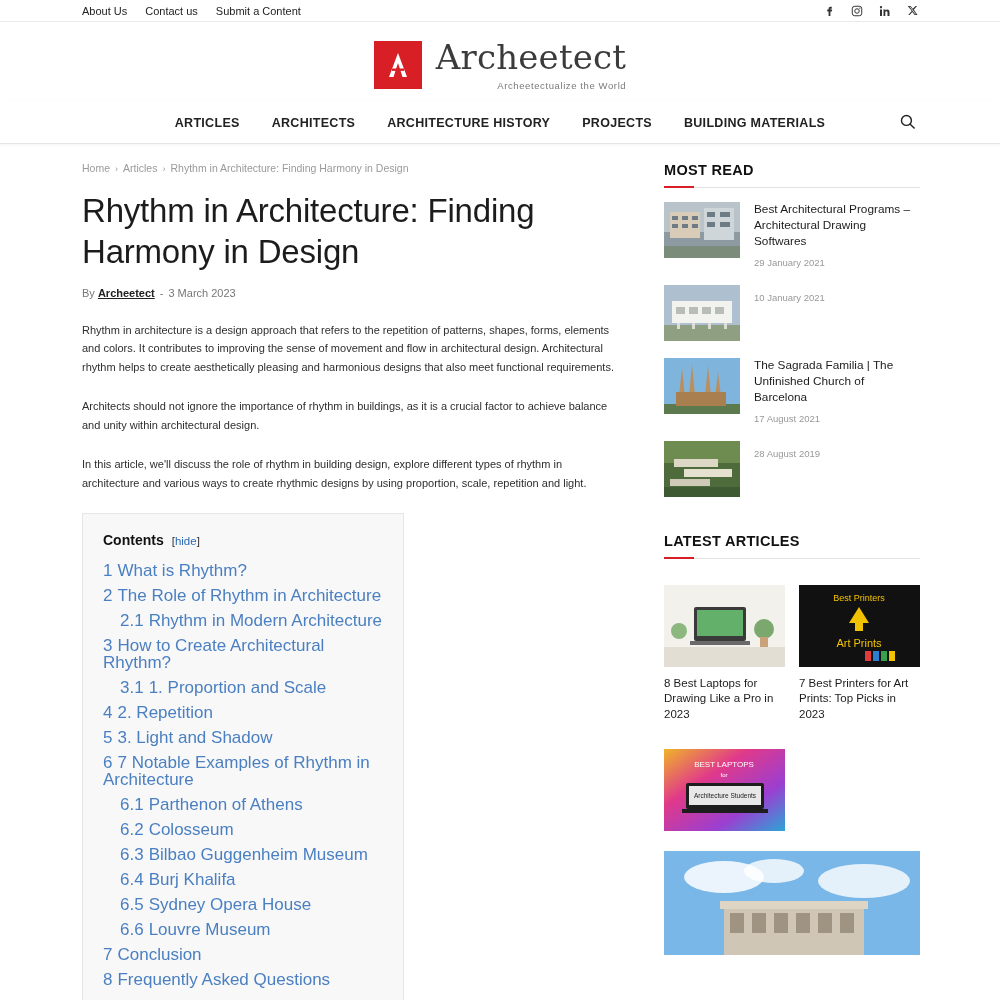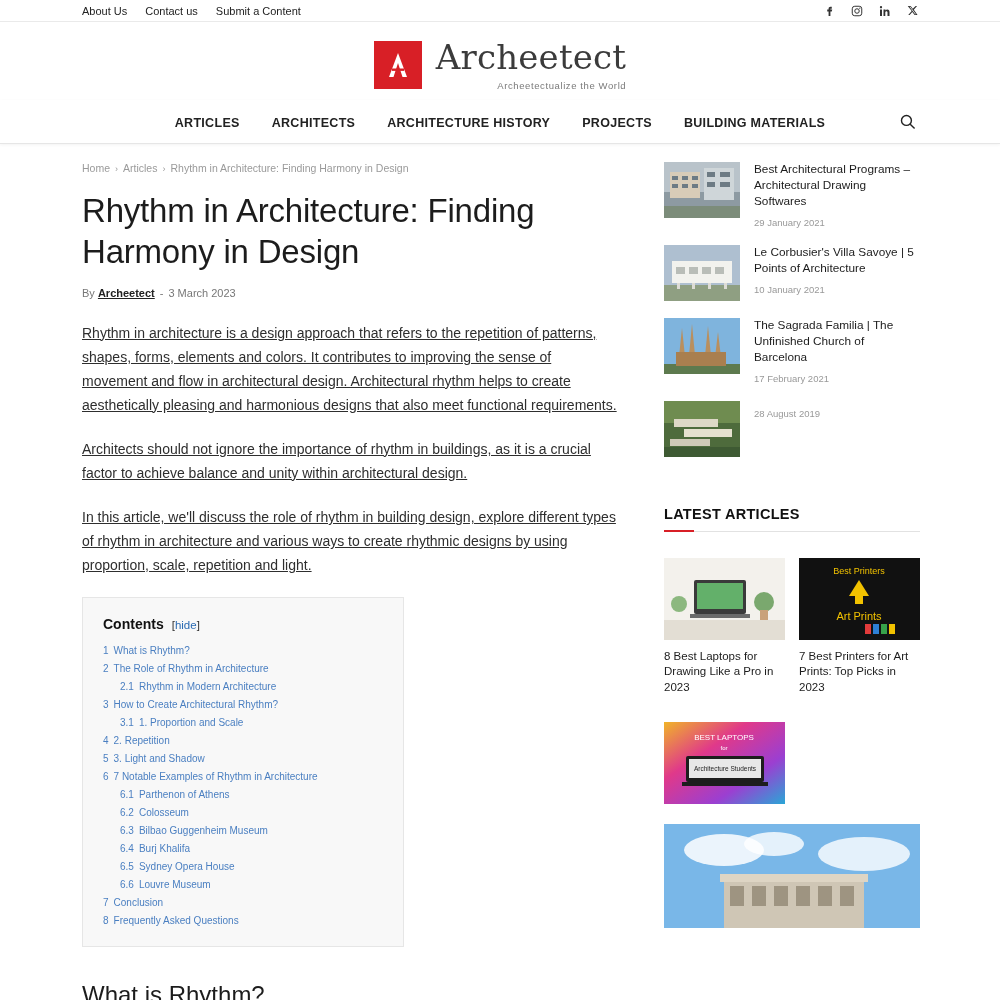--- a/index.html
+++ b/index.html
@@ -83,37 +83,37 @@
 
   h1.title {
     font-size:33px; line-height:1.25; margin:0 0 14px 0;
     font-weight:normal; color:#1c1c1c; letter-spacing:-.2px;
   }
   .byline { font-size:11px; color:#777; margin-bottom:22px; }
   .byline .author { color:#222; font-weight:bold; }
   .byline .dash { margin:0 5px; }
 
   .content p {
-    font-size:14px; line-height:1.72; color:#2e2e2e; margin:2px 0 20px 0;text-decoration:underline;
+    font-size:11px; line-height:1.72; color:#2e2e2e; margin:2px 0 20px 0;
   }
 
   
   .toc {
     border:1px solid #e6e6e6; background:#f8f8f8;
     padding:18px 20px 20px 20px;
     margin:14px 0 34px 0;
     width:322px;
   }
   .toc-head { font-size:14px; font-weight:bold; color:#111; margin-bottom:14px; }
   .toc-head .hide {
     font-weight:normal; font-size:11.5px; color:#333; margin-left:8px;
   }
   .toc-head .hide a { color:#2b6bb3; text-decoration:none; }
   .toc ul { list-style:none; margin:0; padding:0; }
-  .toc li { font-size:10px; line-height:1; margin-bottom:8px; }
+  .toc li { font-size:17px; line-height:1; margin-bottom:8px; }
   .toc li:last-child { margin-bottom:0; }
   .toc a { color:#4a7fc1; text-decoration:none; }
   .toc .num { color:#4a7fc1; margin-right:5px; }
   .toc .lvl2 { padding-left:17px; }
 
   h2.section { font-size:24px; font-weight:normal; color:#1c1c1c; margin:30px 0 0 0; }
 
   
   .side-head {
     font-size:14.5px; font-weight:bold; letter-spacing:.3px;
@@ -250,20 +250,21 @@
         <li><span class="num">7</span><a href="#">Conclusion</a></li>
         <li><span class="num">8</span><a href="#">Frequently Asked Questions</a></li>
       </ul>
     </div>
 
     <h2 class="section">What is Rhythm?</h2>
   </div>
 
   <div class="sidebar">
 
+    <div class="side-head">MOST READ</div>
 
     <div class="mr-item">
       <div class="mr-thumb">
         <svg class="ph" viewBox="0 0 76 56" preserveAspectRatio="none">
           <rect width="76" height="56" fill="#b9c3ca"></rect>
           <rect x="0" y="30" width="76" height="26" fill="#8d9aa2"></rect>
           <rect x="6" y="10" width="30" height="26" fill="#d8ccb8"></rect>
           <rect x="40" y="6" width="30" height="32" fill="#cfd6d9"></rect>
           <g fill="#6d7b84">
               <rect x="8" y="14" width="6" height="4"></rect>
@@ -300,62 +301,61 @@
             </g>
           <g fill="#dddcd6">
               <rect x="13" y="38" width="3" height="6"></rect>
               <rect x="28" y="38" width="3" height="6"></rect>
               <rect x="44" y="38" width="3" height="6"></rect>
               <rect x="60" y="38" width="3" height="6"></rect>
             </g>
         </svg>
       </div>
       <div class="mr-txt">
-        <div class="mr-title">Le Corbusier's Villa Savoye | 5 Points of Architecture</div>
         <div class="mr-date">10 January 2021</div>
       </div>
     </div>
 
     <div class="mr-item">
       <div class="mr-thumb">
         <svg class="ph" viewBox="0 0 76 56" preserveAspectRatio="none">
           <rect width="76" height="56" fill="#7fb4dd"></rect>
           <rect x="0" y="46" width="76" height="10" fill="#5d7a4e"></rect>
           <g fill="#b98f5e">
             <path d="M14 48 L18 10 L22 48 Z"></path>
               <path d="M24 48 L28 6 L32 48 Z"></path>
             <path d="M40 48 L44 8 L48 48 Z"></path>
               <path d="M50 48 L54 14 L58 48 Z"></path>
           </g>
           <rect x="12" y="34" width="50" height="14" fill="#a97f4f"></rect>
         </svg>
       </div>
       <div class="mr-txt">
         <div class="mr-title">The Sagrada Familia | The Unfinished Church of Barcelona</div>
-        <div class="mr-date">17 February 2021</div>
+        <div class="mr-date">17 August 2021</div>
       </div>
     </div>
 
     <div class="mr-item">
       <div class="mr-thumb">
         <svg class="ph" viewBox="0 0 76 56" preserveAspectRatio="none">
           <rect width="76" height="56" fill="#4e6b3c"></rect>
           <rect x="0" y="0" width="76" height="22" fill="#6f8c50"></rect>
           <rect x="10" y="18" width="44" height="8" fill="#ddd8c6"></rect>
           <rect x="20" y="28" width="48" height="8" fill="#e6e1cf"></rect>
           <rect x="6" y="38" width="40" height="7" fill="#cfcab8"></rect>
           <rect x="0" y="46" width="76" height="10" fill="#3e5a33"></rect>
         </svg>
       </div>
       <div class="mr-txt">
         <div class="mr-date">28 August 2019</div>
       </div>
     </div>
 
-    <div class="side-head" style="margin-top:49px;">LATEST ARTICLES</div>
+    <div class="side-head" style="margin-top:36px;">LATEST ARTICLES</div>
 
     <div class="latest-grid">
 
       <div class="la-card">
         <div class="la-thumb">
           <svg class="ph" viewBox="0 0 121 82" preserveAspectRatio="none">
             <rect width="121" height="82" fill="#f3f1ec"></rect>
             <rect x="0" y="62" width="121" height="20" fill="#e3ded4"></rect>
             <rect x="30" y="22" width="52" height="34" rx="2" fill="#3a3a3a"></rect>
             <rect x="33" y="25" width="46" height="26" fill="#63b06a"></rect>

